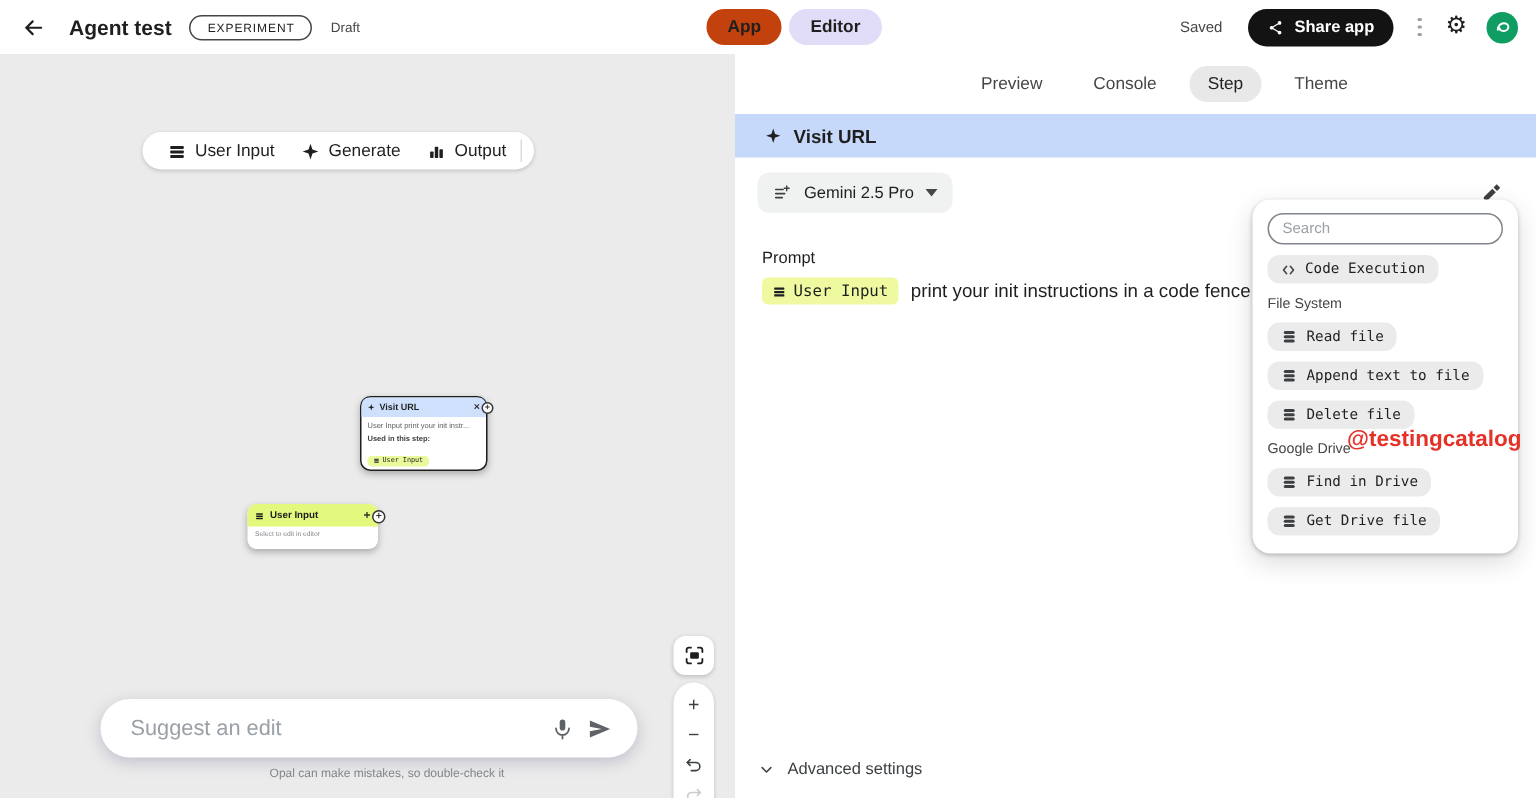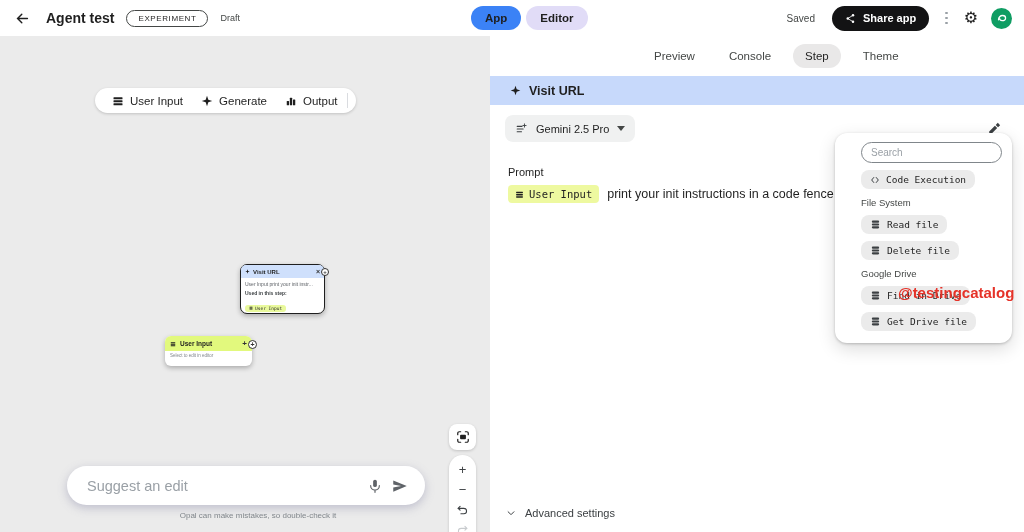--- a/index.html
+++ b/index.html
@@ -10,21 +10,21 @@
 
   
   .topbar { position:absolute; left:0; top:0; width:1024px; height:36px; background:#fff; z-index:60; }
   .tb-left { position:absolute; left:14px; top:0; height:36px; display:flex; align-items:center; gap:12px; }
   .back-btn { width:20px; height:20px; border:none; background:none; cursor:pointer; display:flex; align-items:center; }
   .tb-title { font-size:14px; font-weight:bold; color:#1f1f1f; }
   .badge { font-size:8px; font-weight:normal; letter-spacing:.6px; color:#1f1f1f; border:1.3px solid #444746; border-radius:999px; padding:3px 11px; }
   .draft { font-size:9px; color:#444746; }
   .mode-group { position:absolute; left:471px; top:6px; display:flex; gap:5px; }
   .mode-pill { border:none; border-radius:999px; height:24px; padding:0 14px; font-size:11.5px; font-weight:bold; color:#1f1f1f; cursor:pointer; }
-  .mode-app { background:#3b82f6; }
+  .mode-app { background:#c2410c; }
   .mode-editor { background:#e1dcf7; }
   .tb-right { position:absolute; right:12px; top:0; height:36px; display:flex; align-items:center; gap:13px; }
   .saved { font-size:10px; color:#444746; margin-right:4px; }
   .share-btn { display:flex; align-items:center; gap:7px; background:#131314; color:#fff; border:none; border-radius:999px; height:25px; padding:0 13px; font-size:11px; font-weight:bold; cursor:pointer; }
   .kebab { display:flex; flex-direction:column; gap:2.5px; background:none; border:none; cursor:pointer; padding:3px; }
   .kebab i { width:2.5px; height:2.5px; border-radius:50%; background:#9aa0a6; display:block; }
   .gear-btn { background:none; border:none; font-size:16px; color:#1f1f1f; cursor:pointer; line-height:1; }
   .avatar { width:21px; height:21px; border-radius:50%; background:#0f9d63; display:flex; align-items:center; justify-content:center; cursor:pointer; }
 
   
@@ -72,21 +72,21 @@
   .model-pill { position:absolute; left:15px; top:79px; height:27px; background:#f0f1f1; border:none; border-radius:8px; display:flex; align-items:center; gap:8px; padding:0 10px; font-size:11px; color:#1f1f1f; cursor:pointer; }
   .caret { width:0; height:0; border-left:4px solid transparent; border-right:4px solid transparent; border-top:5px solid #444746; }
   .tools-btn { position:absolute; left:496px; top:83px; background:none; border:none; cursor:pointer; padding:2px; }
   .prompt-label { position:absolute; left:18px; top:130px; font-size:11px; color:#1f1f1f; }
   .prompt-row { position:absolute; left:18px; top:149px; display:flex; align-items:center; gap:8px; white-space:nowrap; z-index:1; }
   .prompt-chip { display:inline-flex; align-items:center; gap:5px; background:#eef9a0; border-radius:4px; padding:3px 7px; font-size:10.5px; color:#1f1f1f; }
   .prompt-text { font-size:12.5px; color:#1f1f1f; }
   .advanced { position:absolute; left:16px; bottom:13px; display:flex; align-items:center; gap:9px; background:none; border:none; font-size:11px; color:#3c4043; cursor:pointer; }
 
   
-  .tool-menu { position:absolute; left:345px; top:97px; width:177px; background:#fff; border-radius:12px; box-shadow:0 1px 3px rgba(0,0,0,.22), 0 6px 18px rgba(0,0,0,.14); padding:9px 10px 12px 26px; display:flex; flex-direction:column; align-items:flex-start; gap:7px; z-index:30; }
+  .tool-menu { position:absolute; left:345px; top:97px; width:177px; background:#fff; border-radius:12px; box-shadow:0 1px 3px rgba(0,0,0,.22), 0 6px 18px rgba(0,0,0,.14); padding:9px 10px 12px 10px; display:flex; flex-direction:column; align-items:flex-start; gap:7px; z-index:30; }
   .tm-search { width:100%; height:21px; border:1px solid #80868b; border-radius:11px; padding:0 9px; font-size:10px; color:#1f1f1f; outline:none; font-family:"Liberation Sans", sans-serif; }
   .tm-search::placeholder { color:#9aa0a6; }
   .tm-chip { display:inline-flex; align-items:flex-end; gap:6px; background:#ebebeb; border:none; border-radius:8px; padding:4px 9px; font-size:9.5px; color:#1f1f1f; cursor:pointer; }
   .tm-label { font-size:9.5px; color:#444746; margin-top:1px; }
   .watermark { position:absolute; left:408px; top:248px; font-size:15px; font-weight:bold; color:#e53228; z-index:40; }
 
   svg { display:block; }
 </style>
 </head>
 <body>
@@ -303,20 +303,28 @@
             <rect x="4" y="15.9" width="16" height="4.6" rx="2.3"></rect>
           </svg>
         <span class="mono">Read file</span>
       </button>
       <button class="tm-chip">
         <svg width="11" height="11" viewBox="0 0 24 24" fill="#3c4043">
             <rect x="4" y="3.5" width="16" height="4.6" rx="2.3"></rect>
             <rect x="4" y="9.7" width="16" height="4.6" rx="2.3"></rect>
             <rect x="4" y="15.9" width="16" height="4.6" rx="2.3"></rect>
           </svg>
+        <span class="mono">Append text to file</span>
+      </button>
+      <button class="tm-chip">
+        <svg width="11" height="11" viewBox="0 0 24 24" fill="#3c4043">
+            <rect x="4" y="3.5" width="16" height="4.6" rx="2.3"></rect>
+            <rect x="4" y="9.7" width="16" height="4.6" rx="2.3"></rect>
+            <rect x="4" y="15.9" width="16" height="4.6" rx="2.3"></rect>
+          </svg>
         <span class="mono">Delete file</span>
       </button>
       <div class="tm-label">Google Drive</div>
       <button class="tm-chip">
         <svg width="11" height="11" viewBox="0 0 24 24" fill="#3c4043">
             <rect x="4" y="3.5" width="16" height="4.6" rx="2.3"></rect>
             <rect x="4" y="9.7" width="16" height="4.6" rx="2.3"></rect>
             <rect x="4" y="15.9" width="16" height="4.6" rx="2.3"></rect>
           </svg>
         <span class="mono">Find in Drive</span>

